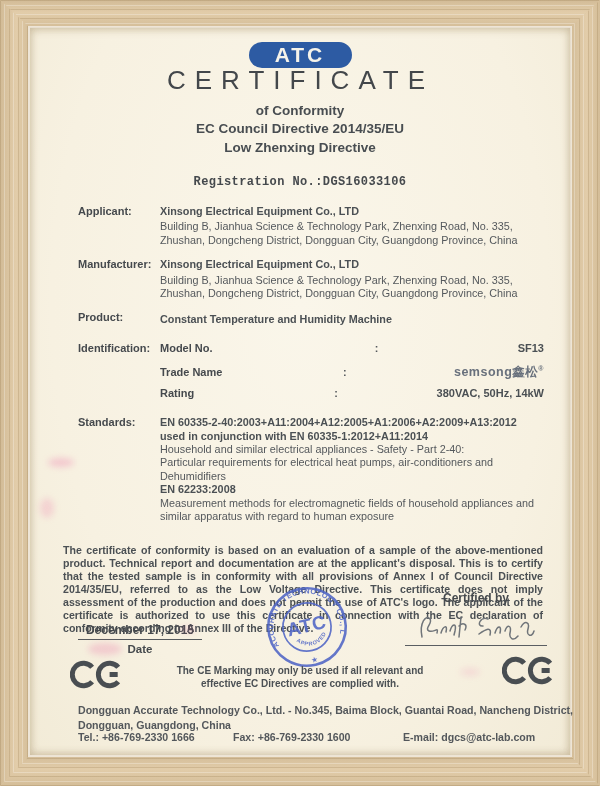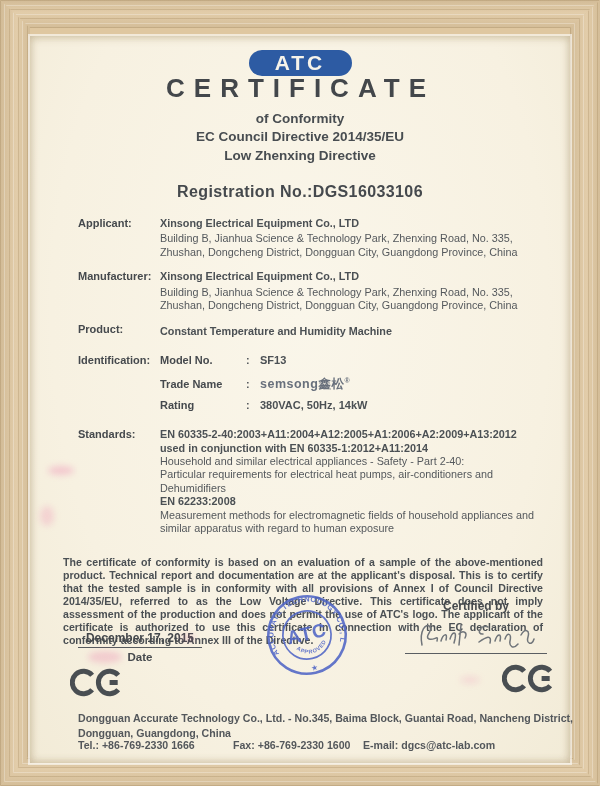--- a/index.html
+++ b/index.html
@@ -26,44 +26,43 @@
     clip-path:polygon(100% 0,0 28px,0 calc(100% - 31px),100% 100%);}
 
   
   .paper{
     position:absolute;left:30px;top:28px;width:540px;height:727px;
     background:radial-gradient(ellipse at 50% 38%, #faf6ea 0%, #f7f1e1 65%, #f2ebd7 100%);
     outline:2px solid rgba(255,255,255,.6);
     box-shadow:inset 0 4px 7px rgba(130,98,46,.14), inset 4px 0 7px rgba(130,98,46,.10),
                inset -4px 0 7px rgba(130,98,46,.10), inset 0 -4px 7px rgba(130,98,46,.12);
     color:#4b5054;
-    margin-top:8px;
   }
   .smudge{position:absolute;border-radius:50%;filter:blur(3px);pointer-events:none;}
 
   
   .hdr{text-align:center;}
   .logo-pill{
     display:inline-block;margin-top:14px;width:103px;height:26px;line-height:26px;
     background:#2d5ba3;border-radius:13px;color:#f6f3ea;font-weight:bold;
     font-size:21px;letter-spacing:3px;text-align:center;
   }
-  .cert-title{margin-top:-3px;font-size:26px;font-weight:bold;color:#43474b;
+  .cert-title{margin-top:-3px;font-size:26px;font-weight:normal;color:#43474b;
     letter-spacing:9px;padding-left:1px;}
   .cert-sub{margin-top:7px;font-size:13.5px;font-weight:bold;color:#484d51;}
   .dirline{margin-top:3px;font-size:13.5px;font-weight:bold;color:#484d51;line-height:16px;}
-  .regno{margin-top:19px;font-size:16px;font-weight:bold;color:#45494d;letter-spacing:.4px;}
+  .regno{margin-top:19px;font-size:12px;font-weight:bold;color:#45494d;letter-spacing:.4px;font-family:Liberation Mono, monospace;}
 
   
   .info{margin-top:16px;}
   .inforow{display:flex;padding:0 26px 0 48px;margin-bottom:11px;}
   .inforow .lbl{width:82px;flex:none;font-weight:bold;font-size:11px;color:#45494d;}
   .inforow .val{flex:1;font-size:10.8px;line-height:13.4px;color:#54585c;}
   .val .cname{font-weight:bold;margin-bottom:2px;color:#4b5054;}
-  .subrow{display:flex;margin-bottom:7px;align-items:baseline;}
+  .subrow{display:flex;margin-bottom:7px;align-items:baseline;justify-content:space-between;}
   .sublbl{width:86px;flex:none;font-weight:bold;font-size:11px;color:#45494d;}
   .subcolon{width:14px;flex:none;font-weight:bold;}
   .subval{font-weight:bold;font-size:11px;color:#4b5054;}
   .brand{font-size:12.5px;font-weight:bold;letter-spacing:.5px;color:#68707c;}
   .brand sup{font-size:7px;}
   .stline{line-height:13.4px;}
   .stbold{font-weight:bold;color:#4b5054;}
 
   
   .bodytext{margin:21px 27px 0 33px;font-size:10.6px;font-weight:bold;
@@ -88,21 +87,21 @@
 
   .ce-mark{position:absolute;}
   .ce-mark.leftpos{left:40px;top:631px;}
   .ce-mark.rightpos{left:472px;top:627px;}
 
   .footer-addr{position:absolute;left:48px;top:675px;width:502px;
     font-size:10.6px;font-weight:bold;color:#53575b;line-height:15px;}
   .footer-contacts{position:absolute;left:48px;top:703px;width:480px;display:flex;
     font-size:10.6px;font-weight:bold;color:#53575b;}
   .footer-contacts .tel{width:155px;}
-  .footer-contacts .fax{width:130px;}
+  .footer-contacts .fax{width:170px;}
 </style>
 </head>
 <body>
 
 <div class="wood horiz top"></div>
 <div class="wood horiz bottom"></div>
 <div class="wood vert left"></div>
 <div class="wood vert right"></div>
 
 <div class="paper">
@@ -204,20 +203,24 @@
     <text fill="#5066c6" font-size="8.6" font-weight="bold" letter-spacing="0.6" font-family="Liberation Sans, sans-serif">
       <textPath href="#ringArc" startOffset="1">ACCURATE TECHNOLOGY CO., LTD</textPath>
     </text>
     <text x="50" y="92" fill="#5066c6" font-size="9" text-anchor="middle">★</text>
     <text x="50" y="56" fill="#5066c6" font-size="22" font-weight="bold" text-anchor="middle" letter-spacing="1" font-family="Liberation Sans, sans-serif">ATC</text>
     <text fill="#5066c6" font-size="6.4" font-weight="bold" letter-spacing="0.8" font-family="Liberation Sans, sans-serif">
       <textPath href="#apprArc" startOffset="4">APPROVED</textPath>
     </text>
   </svg>
 
+  <div class="ce-note">
+    <div>The CE Marking may only be used if all relevant and</div>
+    <div>effective EC Directives are complied with.</div>
+  </div>
 
   <svg class="ce-mark leftpos" width="54" height="31" viewBox="0 0 120 64">
     <g fill="none" stroke="#494e52" stroke-width="11">
       <path d="M 49.2,15.9 A 25,25 0 1 0 49.2,48.1"></path>
       <path d="M 107.2,15.9 A 25,25 0 1 0 107.2,48.1"></path>
       <path d="M 88,32 L 106,32"></path>
     </g>
   </svg>
   <svg class="ce-mark rightpos" width="54" height="31" viewBox="0 0 120 64">
     <g fill="none" stroke="#494e52" stroke-width="11">

